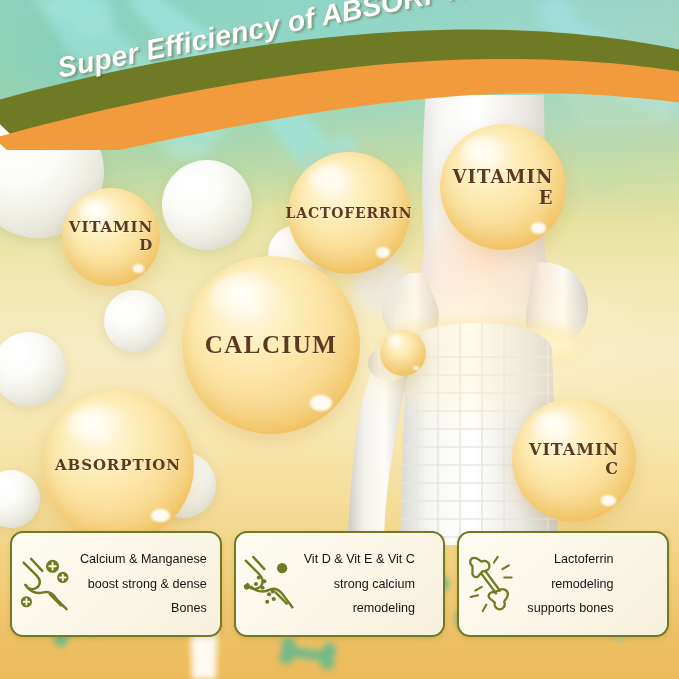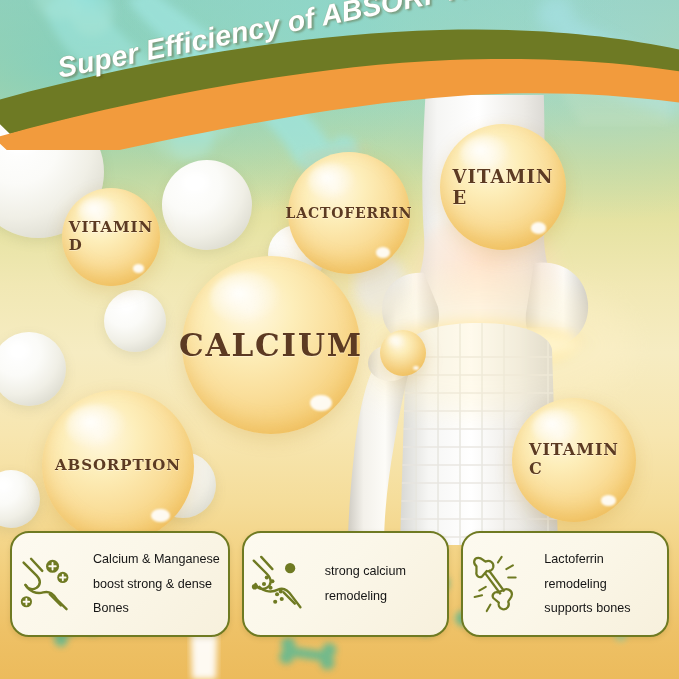--- a/index.html
+++ b/index.html
@@ -36,21 +36,21 @@
   }
   .sphere::after{
     content:"";position:absolute;left:22%;top:14%;width:30%;height:22%;
     border-radius:50%;background:rgba(255,255,255,.95);filter:blur(4px);
   }
 
   
   .bubble{
     position:absolute;border-radius:50%;
     display:flex;align-items:center;justify-content:center;
-    text-align:left;
+    text-align:right;
     background:
       radial-gradient(circle at 38% 30%, #fff8e2 0%, #fdeeba 26%, #fade9a 52%, #f6cf79 74%, #eebb5f 92%, #e7b152 100%);
     box-shadow:0 6px 18px rgba(190,140,40,.22), inset 0 -8px 18px rgba(230,170,60,.35);
   }
   .bubble::before{
     content:"";position:absolute;left:16%;top:9%;width:40%;height:30%;
     border-radius:50%;
     background:radial-gradient(ellipse at 40% 40%, rgba(255,255,255,.95) 0%, rgba(255,255,255,0) 72%);
     filter:blur(2px);
   }
@@ -88,27 +88,28 @@
   }
 
   
   #cards{
     position:absolute;left:10px;bottom:42px;
     width:659px;display:flex;gap:12px;
     align-items:stretch;
   }
   .card{
     flex:1 1 0;
-    display:flex;align-items:center;gap:19px;
+    display:flex;align-items:center;gap:6px;
     padding:12px 8px 12px 6px;
     border:2px solid #6f7a22;
-    border-radius:19px;
+    border-radius:13px;
     background:linear-gradient(135deg,#fdfaf0 0%,#fbf7e9 45%,#f7f0dc 100%);
     box-shadow:0 2px 5px rgba(120,100,40,.18);
     min-height:78px;
+    text-align:right;
   }
   .card .ico{flex:0 0 56px;width:56px;height:62px;}
   .card .txt{
     font-family:"Liberation Sans", sans-serif;
     font-size:12.6px;
     color:#151515;
     line-height:1.95;
     font-weight:normal;
   }
   .card .txt div{white-space:nowrap;}
@@ -260,21 +261,21 @@
       <div class="bubble" style="left: 62px; top: 188px; width: 98px; height: 98px;">
         <div class="lbl" style="font-size: 15px;"><span class="big">VITAMIN</span><br><span class="big">D</span></div>
       </div>
       <div class="bubble" style="left: 288px; top: 152px; width: 122px; height: 122px;">
         <div class="lbl" style="font-size: 14px;"><span class="big">LACTOFERRIN</span></div>
       </div>
       <div class="bubble" style="left: 440px; top: 124px; width: 126px; height: 126px;">
         <div class="lbl" style="font-size: 18px;"><span class="big">VITAMIN</span><br><span class="big">E</span></div>
       </div>
       <div class="bubble" style="left: 182px; top: 256px; width: 178px; height: 178px;">
-        <div class="lbl" style="font-size: 31px;"><span class="big">CALCIUM</span></div>
+        <div class="lbl" style="font-size: 25px; font-family: Liberation Serif, serif;"><span class="big">CALCIUM</span></div>
       </div>
       <div class="bubble" style="left: 42px; top: 390px; width: 152px; height: 152px;">
         <div class="lbl" style="font-size: 15px;"><span class="big">ABSORPTION</span></div>
       </div>
       <div class="bubble" style="left: 512px; top: 398px; width: 124px; height: 124px;">
         <div class="lbl" style="font-size: 16px;"><span class="big">VITAMIN</span><br><span class="big">C</span></div>
       </div>
       <div class="bubble" style="left: 380px; top: 330px; width: 46px; height: 46px;"></div>
     </div>
 
@@ -390,20 +391,21 @@
               <circle cx="24" cy="30" r="2.2"></circle>
         <circle cx="15" cy="33" r="2.2"></circle>
               <circle cx="22" cy="37" r="2.2"></circle>
         <circle cx="29" cy="44" r="2.2"></circle>
               <circle cx="34" cy="49" r="2.2"></circle>
         <circle cx="27" cy="52" r="2.2"></circle>
               <circle cx="33" cy="41" r="2.2"></circle>
       </g>
     </svg></div>
         <div class="txt">
+          <div>Vit D &amp; Vit E &amp; Vit C</div>
           <div>strong calcium</div>
           <div>remodeling</div>
         </div>
       </div>
       <div class="card">
         <div class="ico"><svg viewBox="0 0 60 66" width="56" height="62">
     <g fill="none" stroke="#6f7a22" stroke-width="2.4" stroke-linejoin="round">
       <path d="M8 14 C4 11 5 5 10 5 C14 5 15 8 18 9 C22 7 27 10 26 15
                C25 19 21 20 19 19 L14 25 C11 27 7 24 8 20 Z"></path>
       <path d="M36 40 C40 37 46 39 46 44 C46 48 43 49 42 52 C44 56 41 61 36 60

